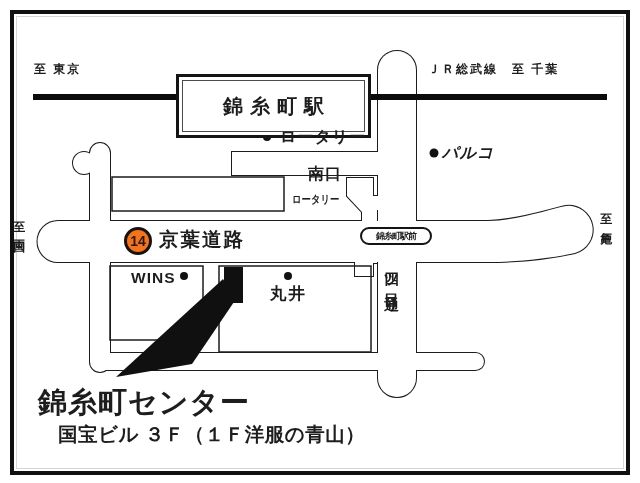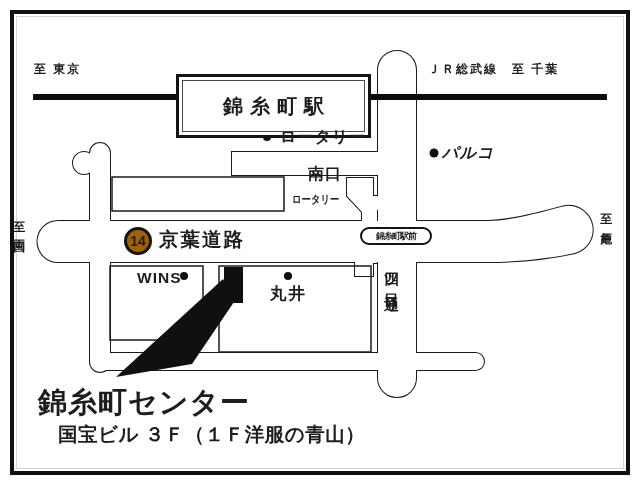--- a/index.html
+++ b/index.html
@@ -12,21 +12,21 @@
   .t{position:absolute;white-space:nowrap;font-weight:bold;color:#1d1d1d;line-height:1.1;}
   .v{writing-mode:vertical-rl;text-orientation:upright;}
   
   #station{position:absolute;left:176px;top:74px;width:195px;height:64px;
            border:3px solid #141414;background:#ffffff;box-sizing:border-box;}
   #station .inner{position:absolute;inset:3px;border:1px solid #4a4a4a;
            display:flex;align-items:center;justify-content:center;}
   #station .lbl{font-size:20px;font-weight:bold;letter-spacing:7px;padding-left:7px;}
   
   #badge14{position:absolute;left:124px;top:227px;width:28px;height:28px;border:3px solid #141414;
-           border-radius:50%;box-sizing:border-box;background:#a16207;display:flex;align-items:center;
+           border-radius:50%;box-sizing:border-box;background:#f97316;display:flex;align-items:center;
            justify-content:center;font-size:14px;font-weight:bold;}
   
   #xbadge{position:absolute;left:360px;top:227px;width:72px;height:18px;border:2px solid #141414;
           border-radius:10px;box-sizing:border-box;background:#fff;display:flex;align-items:center;
           justify-content:center;font-size:9px;font-weight:bold;letter-spacing:-1px;color:#222;
           overflow:hidden;}
   .fs15{font-size:12px;letter-spacing:2px;}
   .fs16{font-size:16px;letter-spacing:1px;}
   .fs19{font-size:19.5px;letter-spacing:2px;}
   .rotary{font-size:11px;transform:scaleX(0.85);transform-origin:left top;letter-spacing:0;}
@@ -93,18 +93,18 @@
 
   <div id="badge14">14</div>
   <div class="t fs19" style="left:159px;top:229px;">京葉道路</div>
   <div class="t fs15 v" style="left:12px;top:212px;">至 両国</div>
   <div class="t fs15 v" style="left:599px;top:204px;">至 亀戸</div>
 
   <div id="xbadge">錦糸町駅前</div>
 
   <div class="t v" style="left:383px;top:261px;font-size:15px;letter-spacing:2px;">四ツ目通り</div>
 
-  <div class="t" style="left:137px;top:269px;font-size:15.5px;letter-spacing:1px;">WINS</div>
+  <div class="t" style="left:131px;top:269px;font-size:15.5px;letter-spacing:1px;">WINS</div>
   <div class="t" style="left:270px;top:284px;font-size:16.5px;letter-spacing:2px;">丸井</div>
 
   <div class="t title" style="left:38px;top:387px;">錦糸町センター</div>
   <div class="t addr" style="left:38px;top:424px;margin-left:20px;">国宝ビル ３Ｆ（１Ｆ洋服の青山）</div>
 </div>
 
 </body></html>

